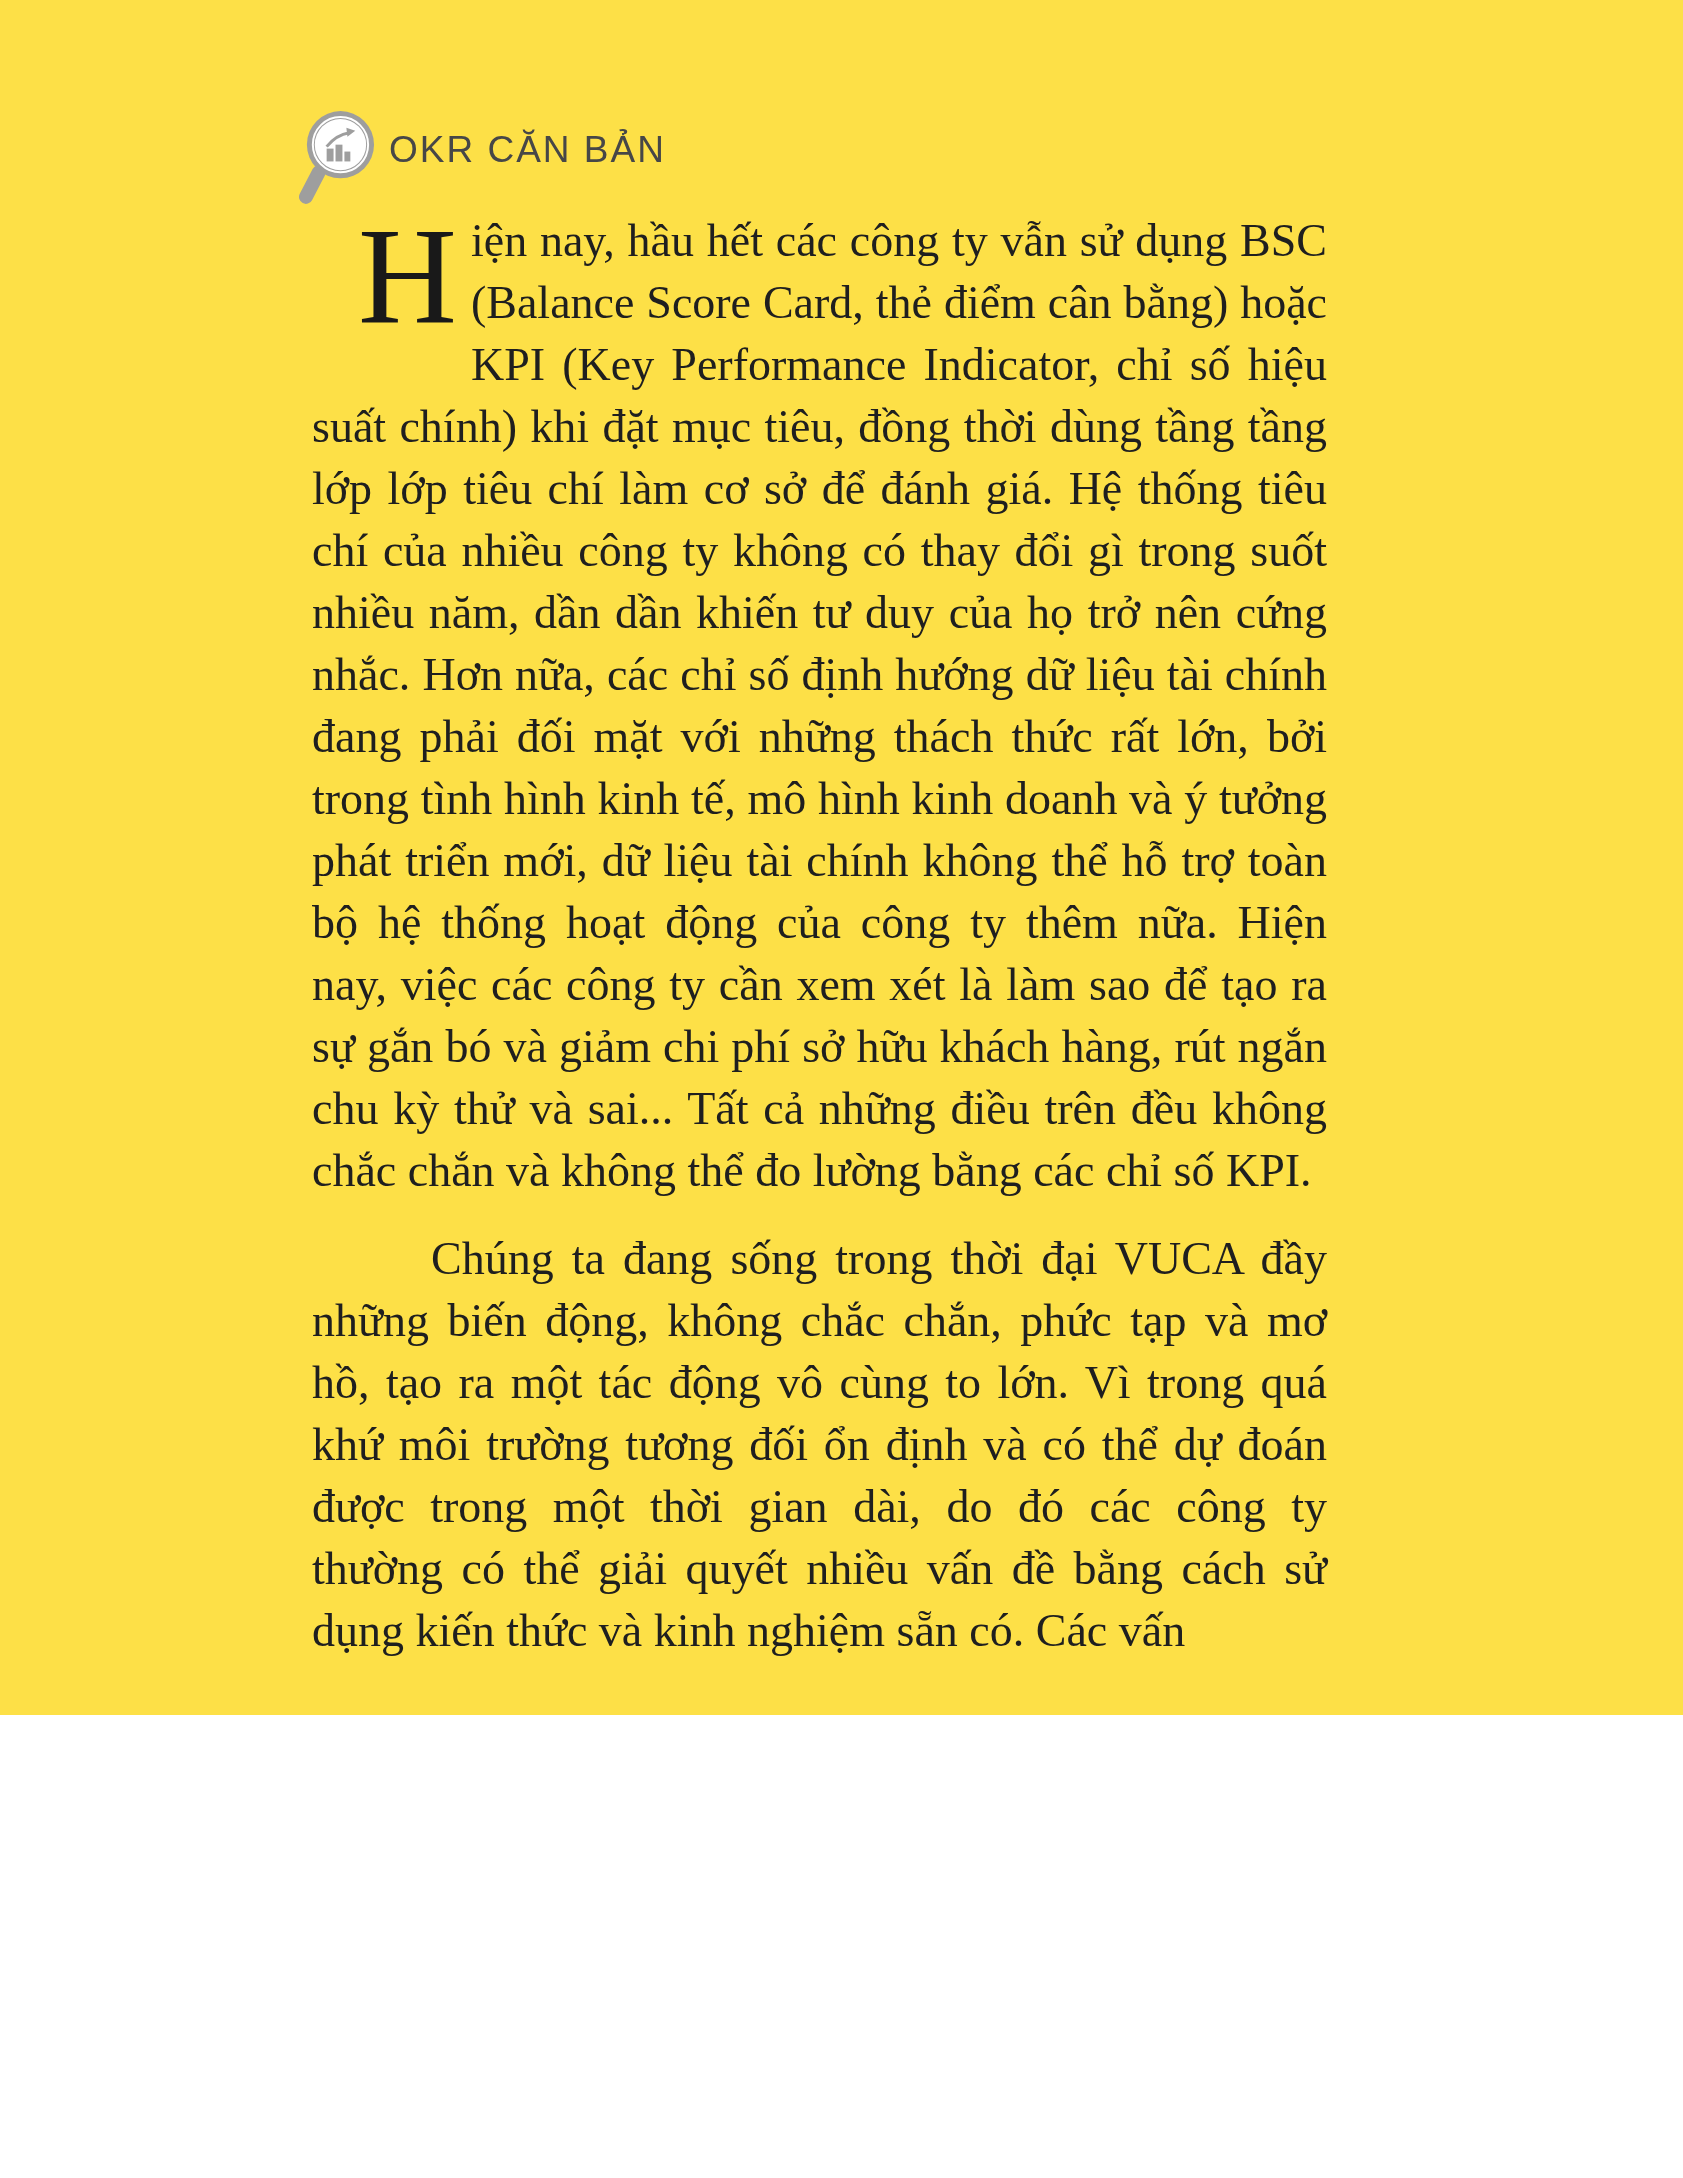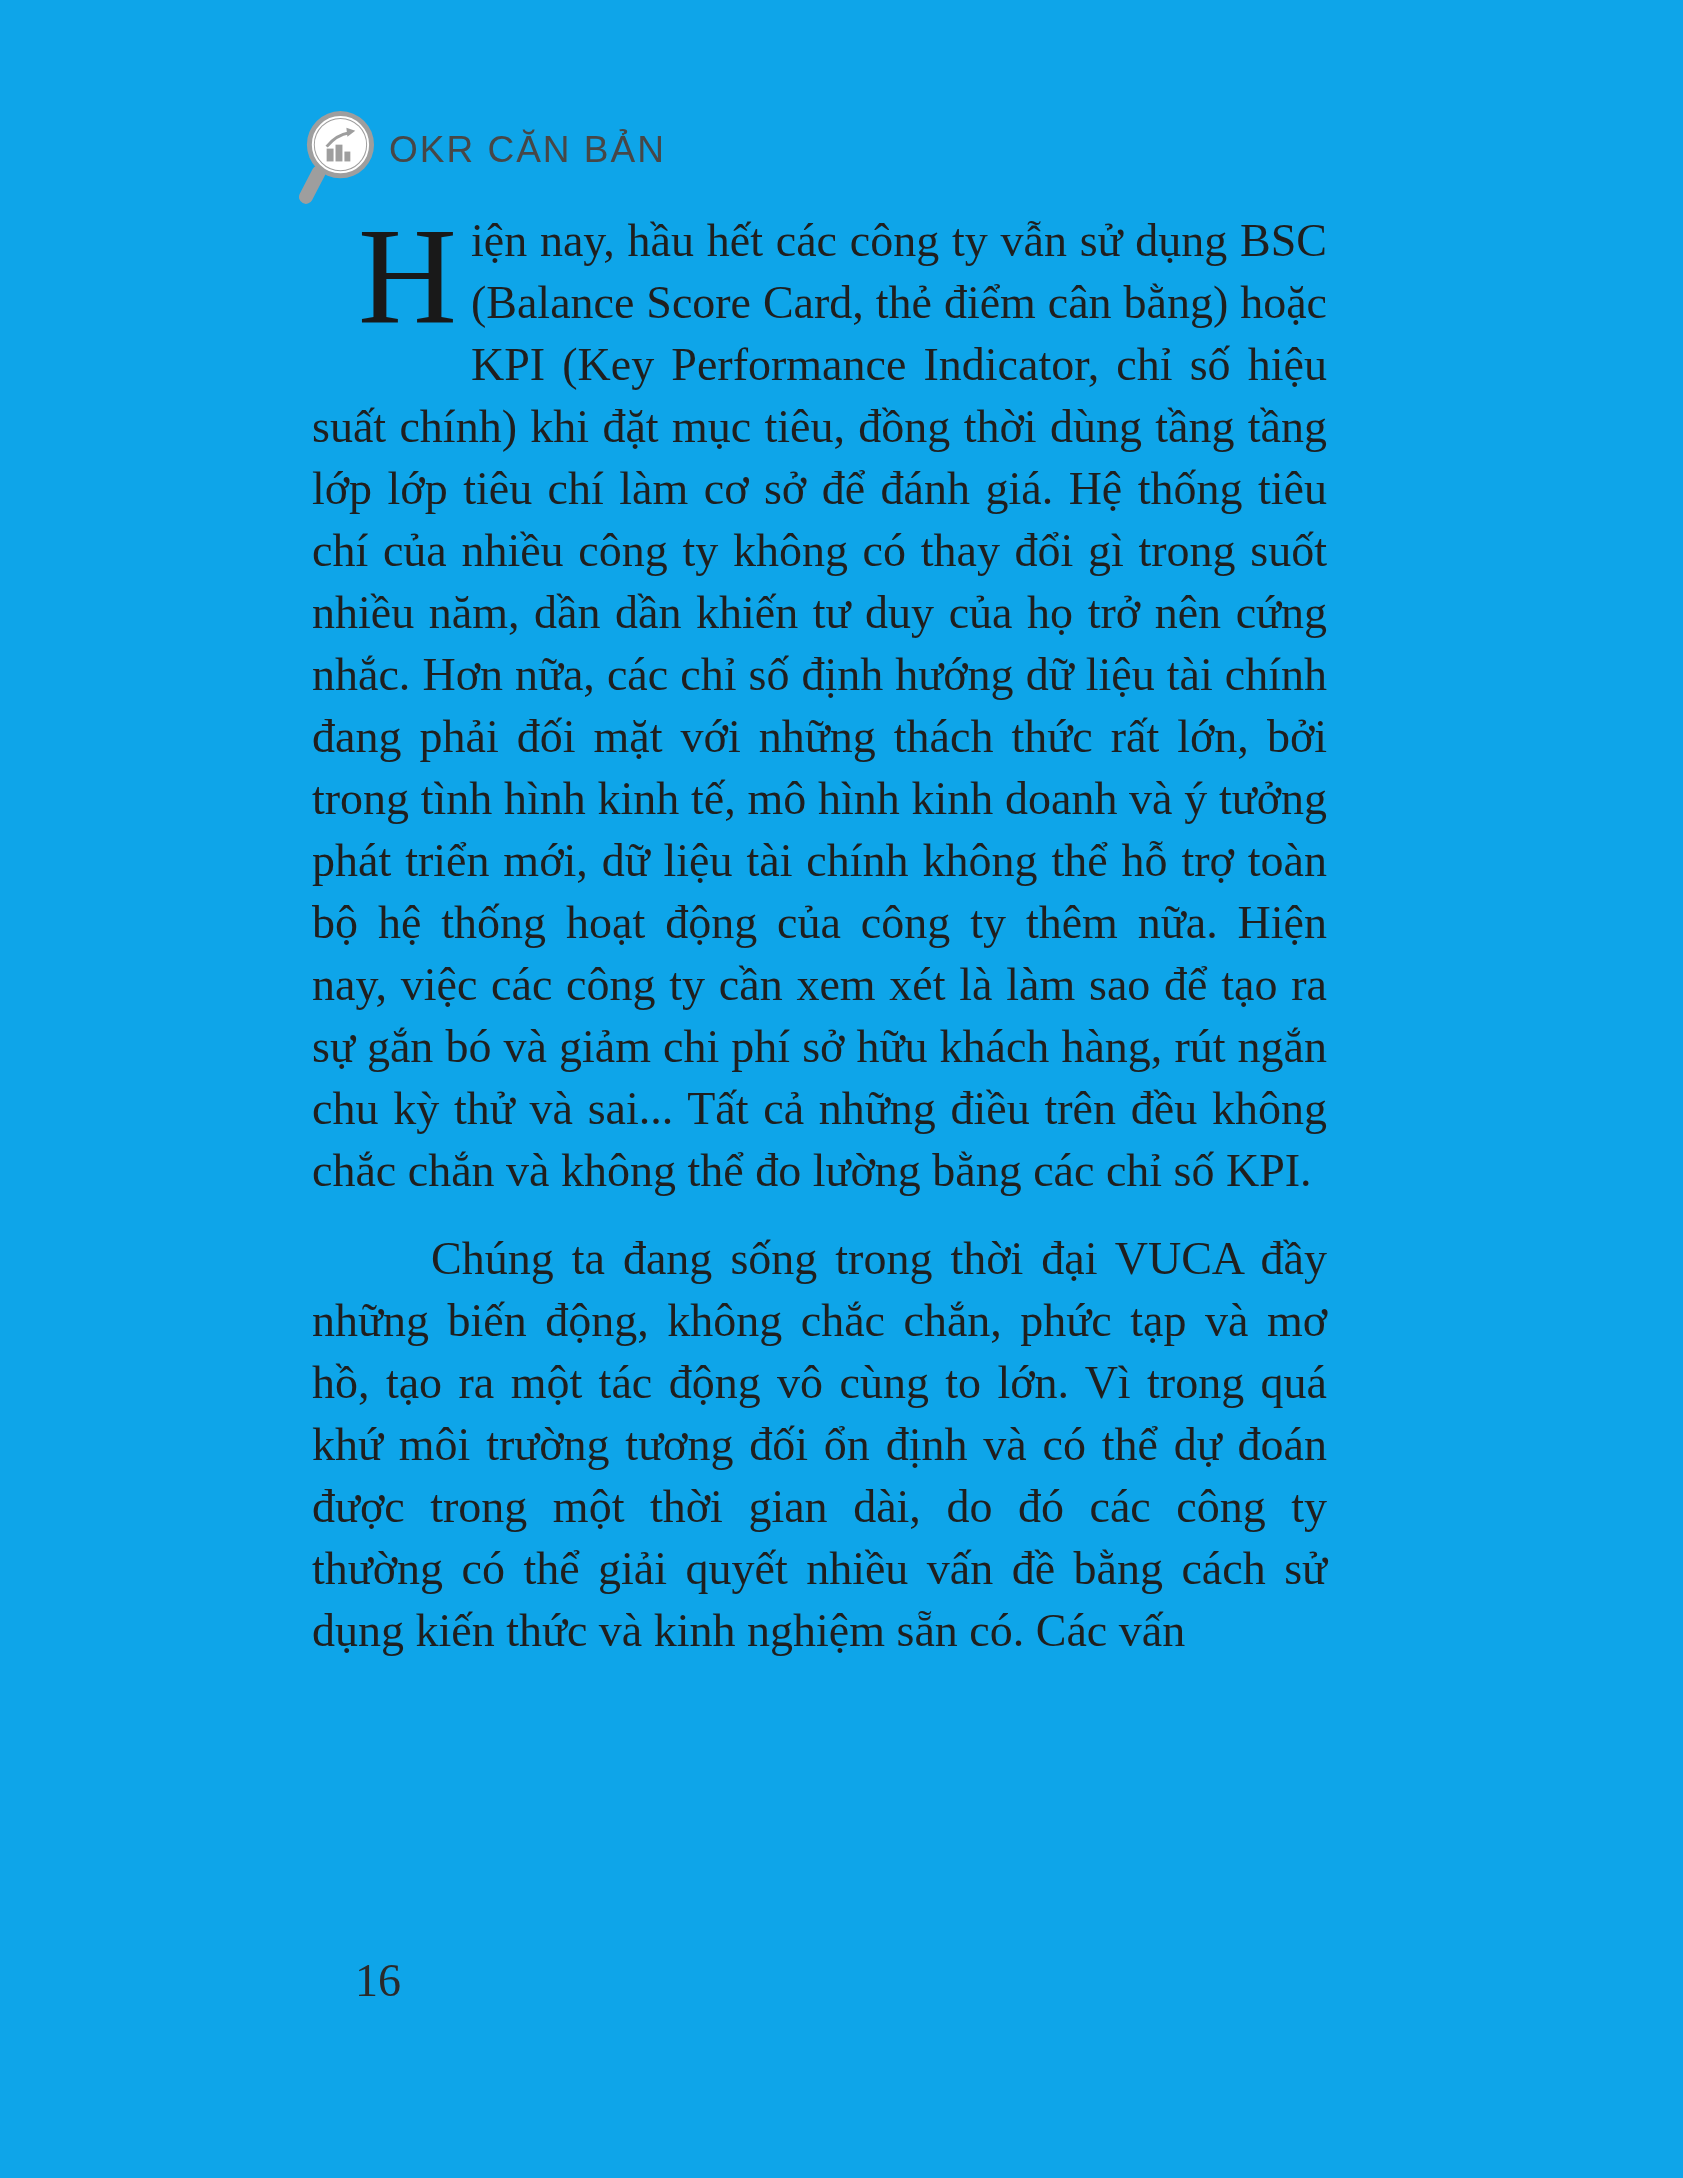--- a/index.html
+++ b/index.html
@@ -3,22 +3,22 @@
 <meta charset="utf-8">
 <style>
   html, body {
     margin: 0;
     padding: 0;
     background: #ffffff;
   }
   .page {
     position: relative;
     width: 1683px;
-    height: 2178px;
-    background: #0ea5e9;
+    height: 1715px;
+    background: #fde047;
     overflow: hidden;
     font-family: "Liberation Serif", serif;
     color: #1f1f1f;
   }
   
   .header-icon {
     position: absolute;
     left: 298px;
     top: 105px;
     width: 79px;

